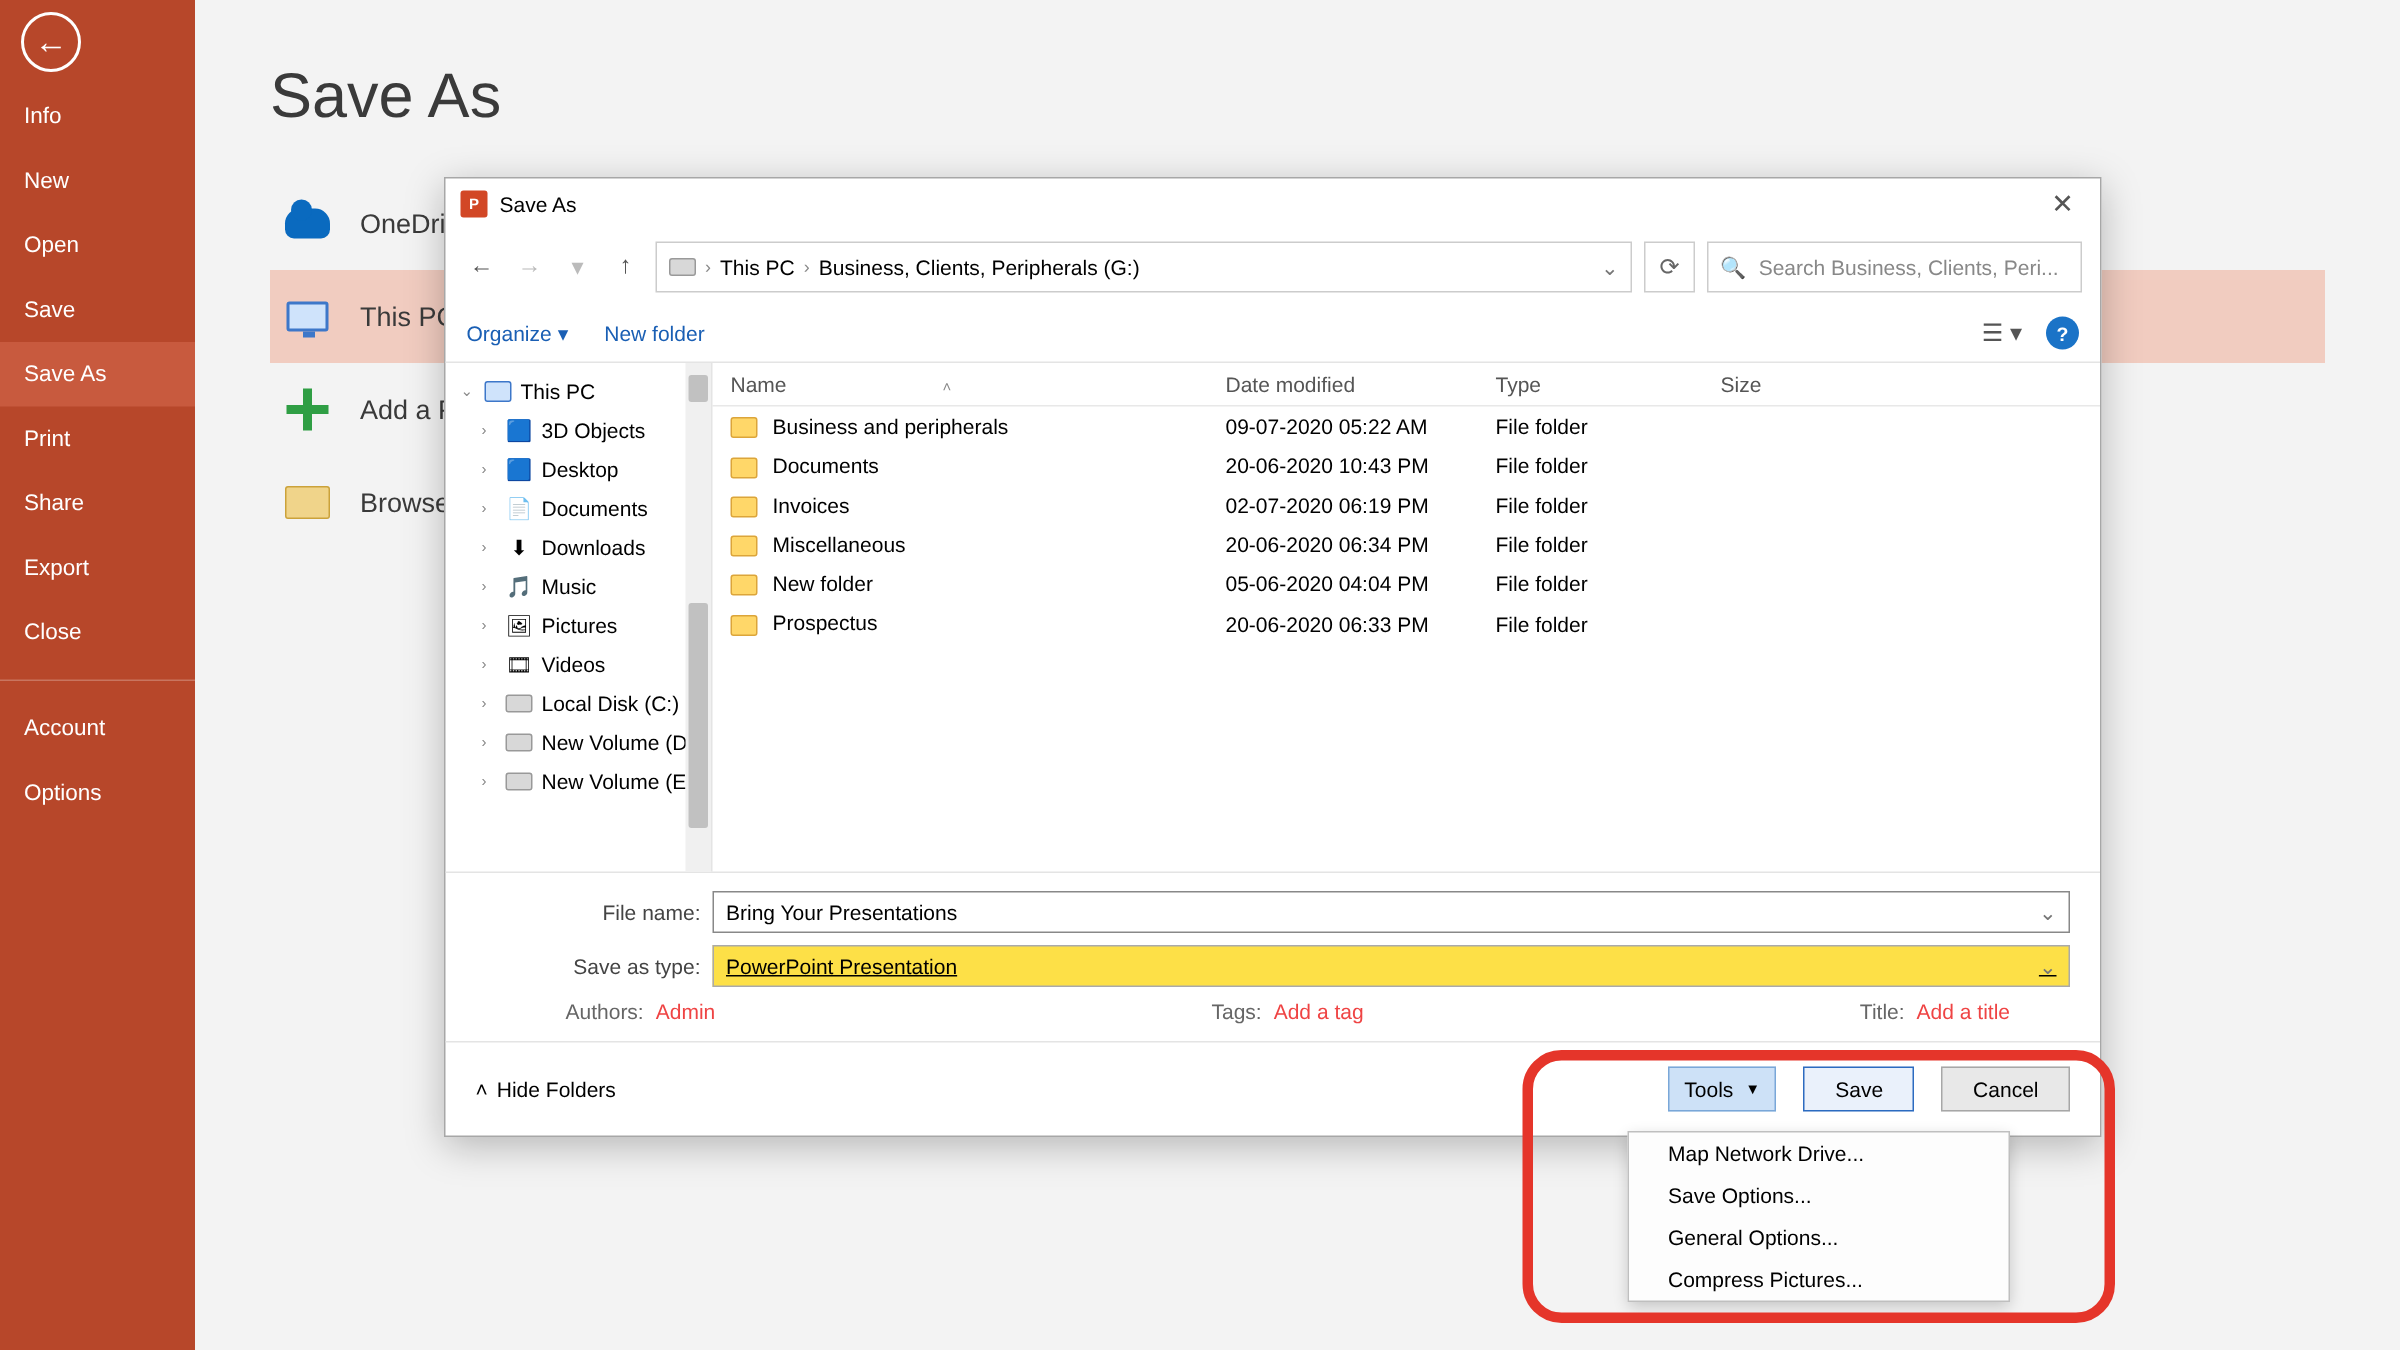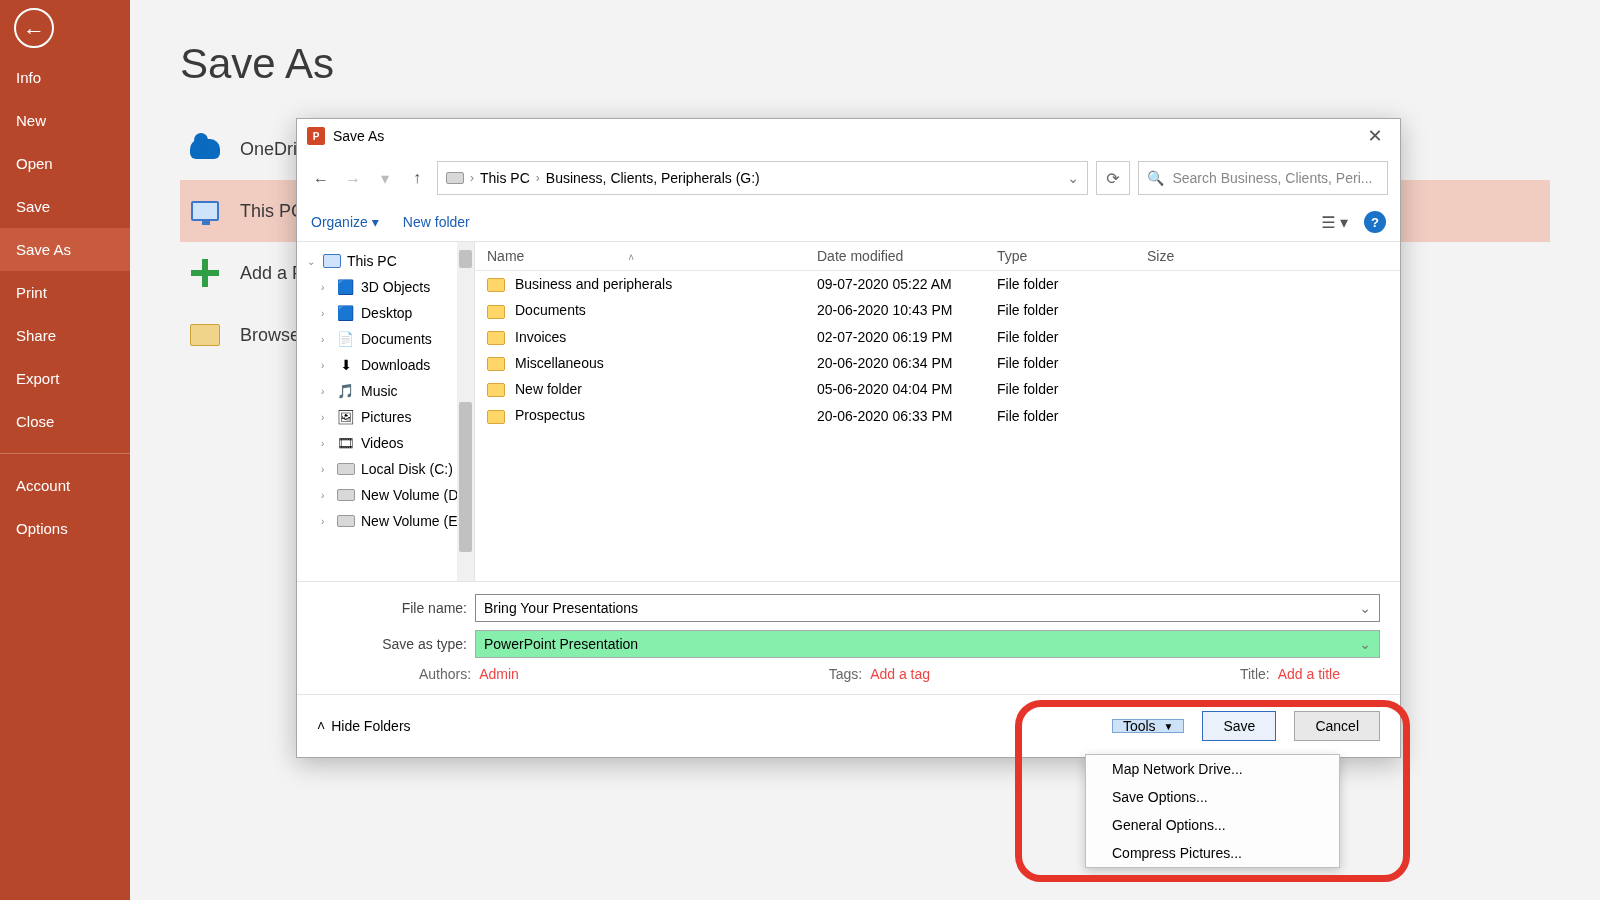--- a/index.html
+++ b/index.html
@@ -50,31 +50,31 @@
 .fl-head { display: flex; color: #555; padding: 6px 0; border-bottom: 1px solid #e8e8e8; }
 .fl-head > div, .fl-row > div { padding: 0 12px; }
 .col-name { width: 330px; } .col-date { width: 180px; } .col-type { width: 150px; } .col-size { width: 100px; }
 .fl-row { display: flex; padding: 5px 0; align-items: center; cursor: pointer; }
 .folder-ico { display: inline-block; width: 18px; height: 14px; background: #ffd769; border: 1px solid #dca53a; border-radius: 2px; margin-right: 10px; vertical-align: middle; }
 
 .form-area { border-top: 1px solid #e4e4e4; padding: 12px 20px 12px 80px; display: flex; flex-direction: column; gap: 8px; font-size: 14px; }
 .form-row { display: flex; align-items: center; gap: 8px; }
 .form-label { width: 90px; text-align: right; color: #444; }
 .form-input { flex: 1; border: 1px solid #888; height: 28px; padding: 0 8px; display: flex; align-items: center; justify-content: space-between; background: #fff; }
-.form-input.type { background: #86efac; border: 1px solid #aaa; }
+.form-input.type { background: #fde047; border: 1px solid #aaa; text-decoration: underline; }
 .meta-row { display: flex; gap: 8px; padding-left: 0; }
-.meta-pair { display: flex; gap: 8px; align-items: center; margin-left: 42px; }
+.meta-pair { display: flex; gap: 8px; align-items: center; }
 .meta-label { color: #666; }
 .meta-val { color: #ef4444; cursor: pointer; }
 
 .dlg-footer { display: flex; align-items: center; padding: 16px 20px; border-top: 1px solid #e4e4e4; }
 .hide-folders { display: flex; align-items: center; gap: 6px; cursor: pointer; font-size: 14px; }
 .btn { height: 30px; padding: 0 20px; border: 1px solid #a7a7a7; background: #e8e8e8; font-size: 14px; cursor: pointer; display: flex; align-items: center; }
 .btn.primary { border: 1px solid #2c6bc0; background: #eaf1fb; }
-.tools-btn { display: flex; align-items: center; gap: 8px; background: #cde1f7; border: 1px solid #7aa7d8; height: 14px; padding: 0 10px; cursor: pointer; font-size: 14px; }
+.tools-btn { display: flex; align-items: center; gap: 8px; background: #cde1f7; border: 1px solid #7aa7d8; height: 30px; padding: 0 10px; cursor: pointer; font-size: 14px; }
 
 .highlight-box { position: absolute; left: 1015px; top: 700px; width: 395px; height: 182px; border: 7px solid #e5352a; border-radius: 26px; pointer-events: none; }
 
 .tools-menu { position: absolute; left: 1085px; top: 754px; width: 255px; background: #fdfdfd; border: 1px solid #bfbfbf; box-shadow: 0 3px 10px rgba(0,0,0,.2); font-size: 14px; }
 .tools-menu div { padding: 6px 26px; cursor: pointer; }
 
 .cloud-ico { width:30px; height:20px; background:#0a6abf; border-radius:10px 10px 6px 6px; position:relative; }
 .cloud-ico::before { content:""; position:absolute; left:4px; top:-6px; width:14px; height:14px; background:#0a6abf; border-radius:50%; }
 .monitor-ico { width:28px; height:20px; border:2px solid #3d77c9; background:#cfe3fb; border-radius:2px; position:relative; }
 .monitor-ico::after { content:""; position:absolute; left:9px; bottom:-6px; width:8px; height:4px; background:#3d77c9; }

